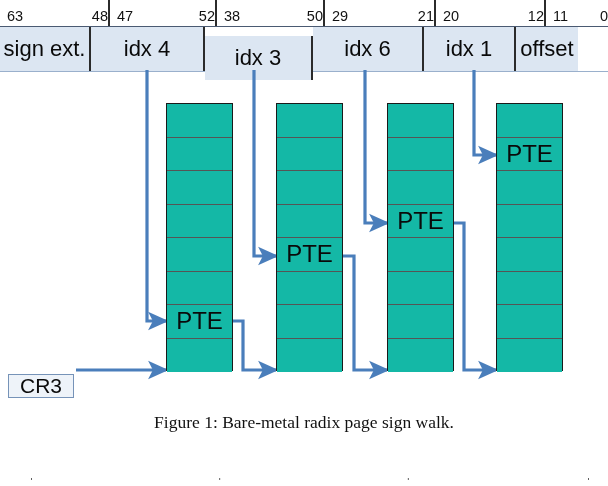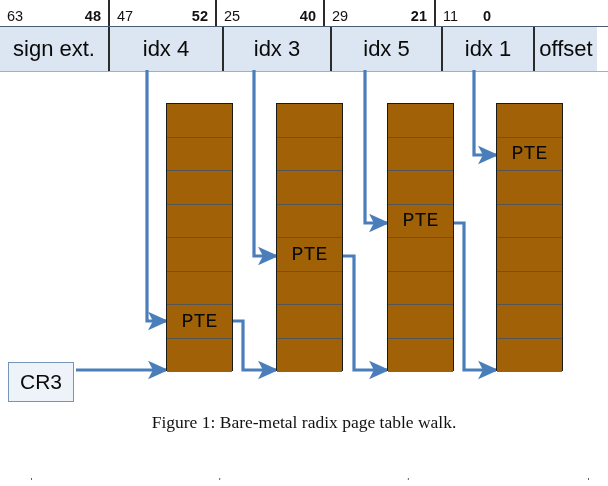--- a/index.html
+++ b/index.html
@@ -36,21 +36,21 @@
   .ruler-hi, .ruler-lo {
     position: absolute;
     bottom: 2px;
     font-size: 14.5px;
     line-height: 16px;
     font-family: "Liberation Sans", sans-serif;
     color: #111;
     white-space: nowrap;
   }
   .ruler-hi { left: 7px; }
-  .ruler-lo { right: 7px; font-weight: bold; }
+  .ruler-lo { right: 0; }
 
   
   #field-row {
     position: absolute;
     left: 0;
     top: 26px;
     width: 608px;
     height: 44px;
     display: flex;
     border-top: 1.5px solid #4a5a72;
@@ -87,34 +87,33 @@
     box-sizing: border-box;
     border: 1.6px solid #1a1a1a;
     background: #ffffff;
   }
   .pt-row {
     box-sizing: border-box;
     border-bottom: 1.4px solid #555555;
     display: flex;
     align-items: center;
     justify-content: center;
-    font-size: 20px;
+    font-size: 24px;
     color: #0a0a0a;
-    background: #a16207;
-    font-family: Liberation Mono, monospace;
+    background: #14b8a6;
   }
   .pt-row:last-child { border-bottom: none; }
 
   
   #cr3-box {
     position: absolute;
     left: 8px;
-    top: 362px;
+    top: 374px;
     width: 66px;
-    height: 40px;
+    height: 24px;
     box-sizing: border-box;
     border: 1.6px solid #7693b8;
     background: #eef3f9;
     display: flex;
     align-items: center;
     justify-content: center;
     font-size: 21px;
     color: #0a0a0a;
   }
 
@@ -158,38 +157,42 @@
 <div id="bit-ruler">
   <div class="ruler-cell" style="width:110px;">
     <span class="ruler-hi">63</span>
     <span class="ruler-lo">48</span>
   </div>
   <div class="ruler-cell" style="width:107px;">
     <span class="ruler-hi">47</span>
     <span class="ruler-lo">52</span>
   </div>
   <div class="ruler-cell" style="width:108px;">
-    <span class="ruler-hi">25</span>
-    <span class="ruler-lo">40</span>
+    <span class="ruler-hi">38</span>
+    <span class="ruler-lo">50</span>
   </div>
   <div class="ruler-cell" style="width:111px;">
     <span class="ruler-hi">29</span>
     <span class="ruler-lo">21</span>
   </div>
+  <div class="ruler-cell" style="width:110px;">
+    <span class="ruler-hi">20</span>
+    <span class="ruler-lo">12</span>
+  </div>
   <div class="ruler-cell" style="width:62px;">
     <span class="ruler-hi">11</span>
     <span class="ruler-lo">0</span>
   </div>
 </div>
 
 <div id="field-row">
-  <div class="field-cell" style="width:110px;">sign ext.</div>
+  <div class="field-cell" style="width:91px;">sign ext.</div>
   <div class="field-cell" style="width:114px;">idx 4</div>
-  <div class="field-cell" style="width:108px;">idx 3</div>
-  <div class="field-cell" style="width:111px;">idx 5</div>
+  <div class="field-cell" style="width:108px;margin-top:9px;">idx 3</div>
+  <div class="field-cell" style="width:111px;">idx 6</div>
   <div class="field-cell" style="width:92px;">idx 1</div>
   <div class="field-cell" style="width:62px;">offset</div>
 </div>
 
 <svg id="diagram" viewBox="0 0 608 400" width="608" height="400" xmlns="http://www.w3.org/2000/svg">
   <defs>
     <marker id="ah" markerWidth="7" markerHeight="7" refX="5.6" refY="3.3" orient="auto" markerUnits="strokeWidth">
       <path d="M0,0.4 L6.4,3.3 L0,6.2 L1.5,3.3 Z" fill="#4a7ebb"></path>
     </marker>
   </defs>
@@ -252,21 +255,21 @@
   <div class="pt-row" style="height:33.5px;"></div>
   <div class="pt-row" style="height:33.5px;"></div>
   <div class="pt-row" style="height:33.5px;"></div>
   <div class="pt-row" style="height:33.5px;"></div>
   <div class="pt-row" style="height:33.5px;"></div>
   <div class="pt-row" style="height:33.5px;"></div>
 </div>
 
 <div id="cr3-box">CR3</div>
 
-<div id="caption">Figure 1: Bare-metal radix page table walk.</div>
+<div id="caption">Figure 1: Bare-metal radix page sign walk.</div>
 
 <div id="bottom-strip">
   <div class="clip">
     <span>| 63</span>
     <span>48 | 47</span>
     <span>12 | 11</span>
     <span>0 |</span>
   </div>
 </div>
 

